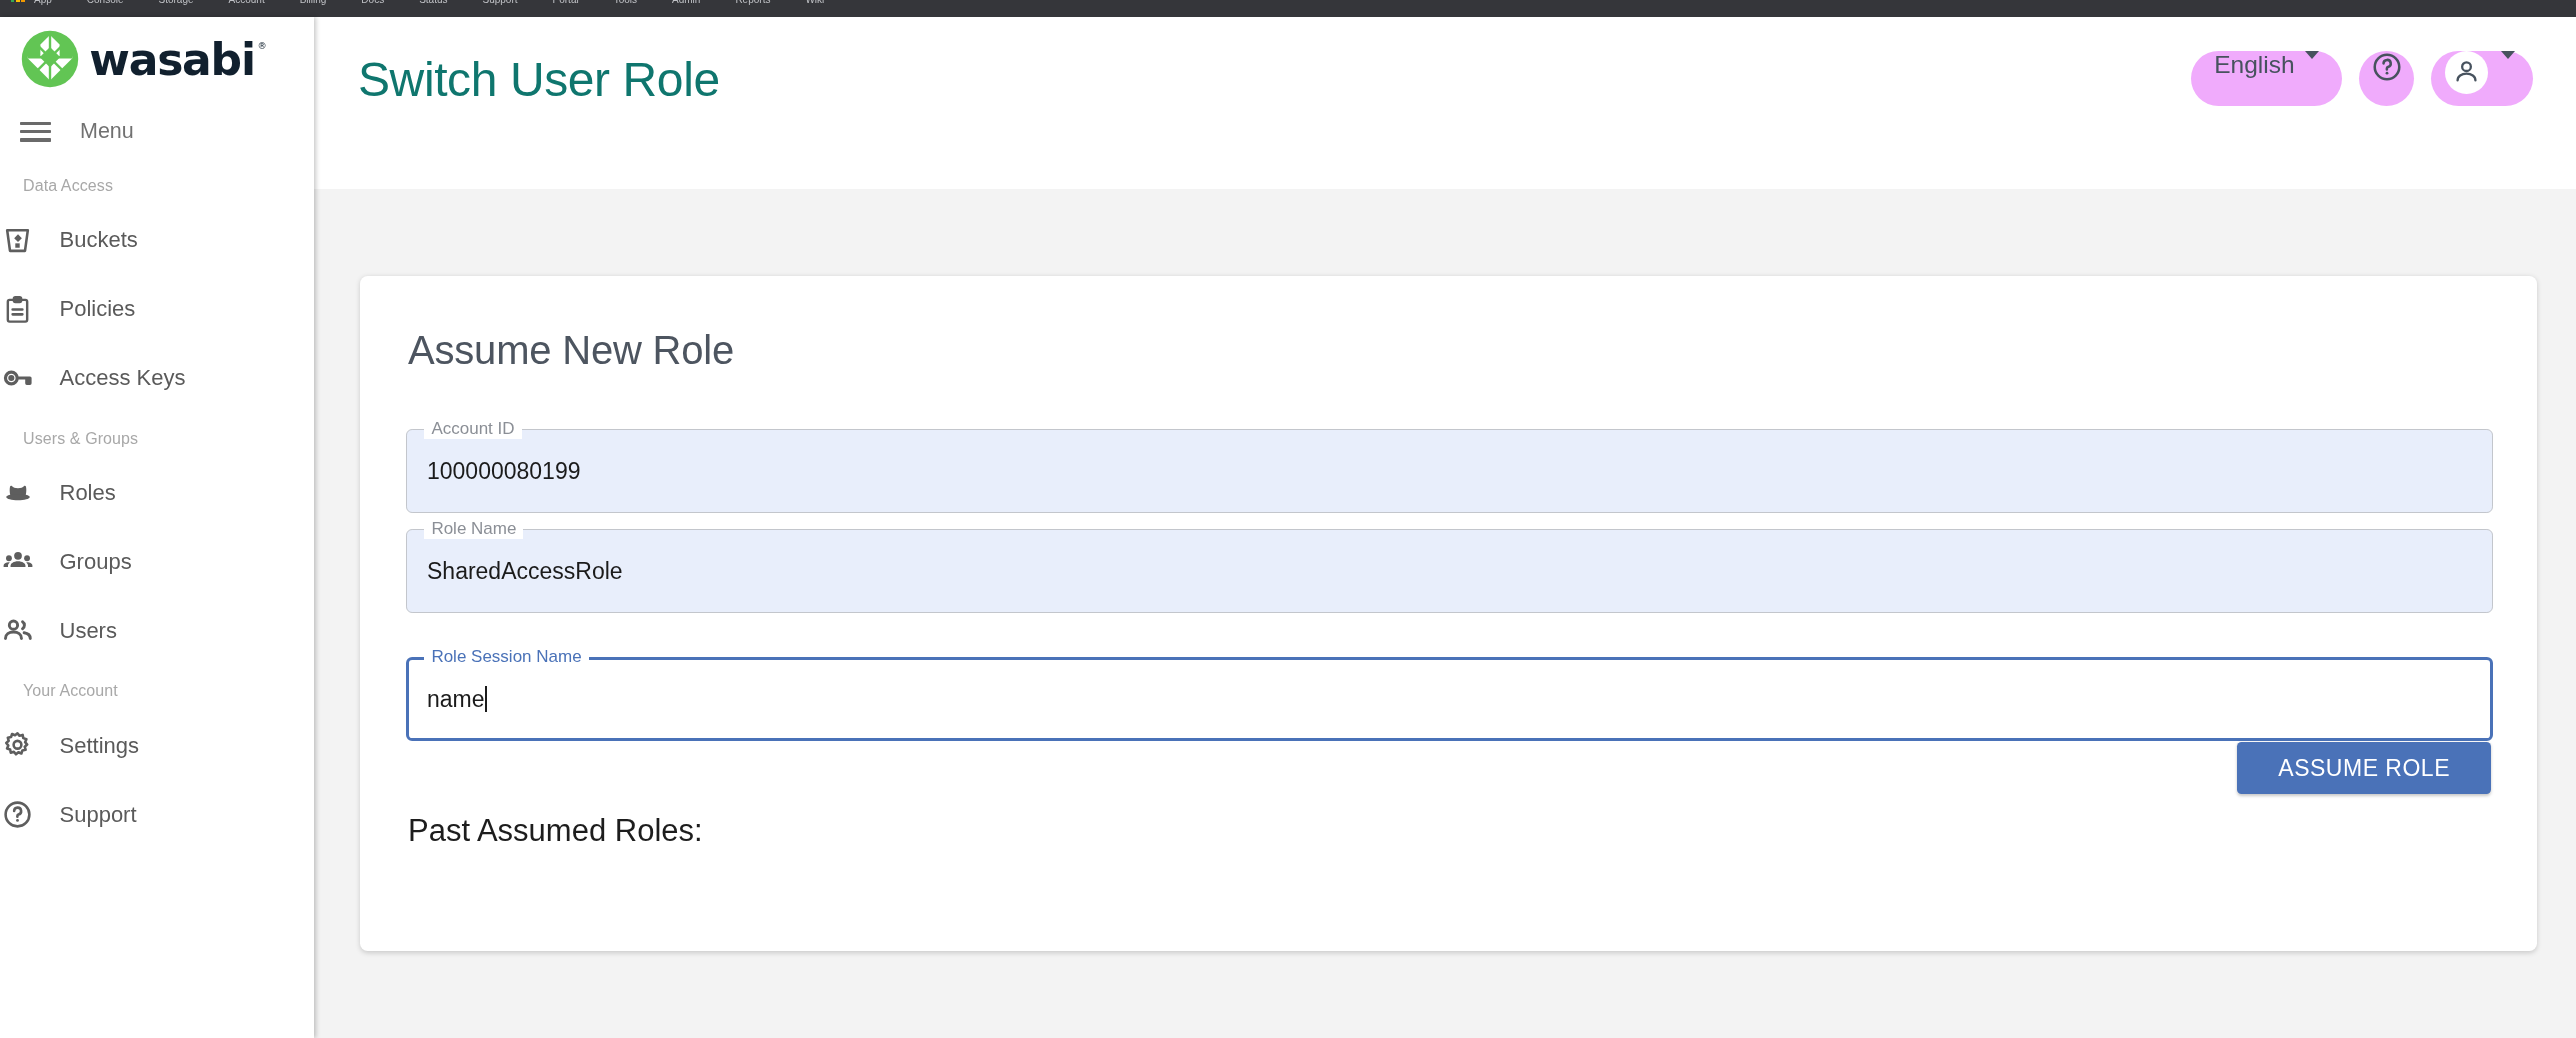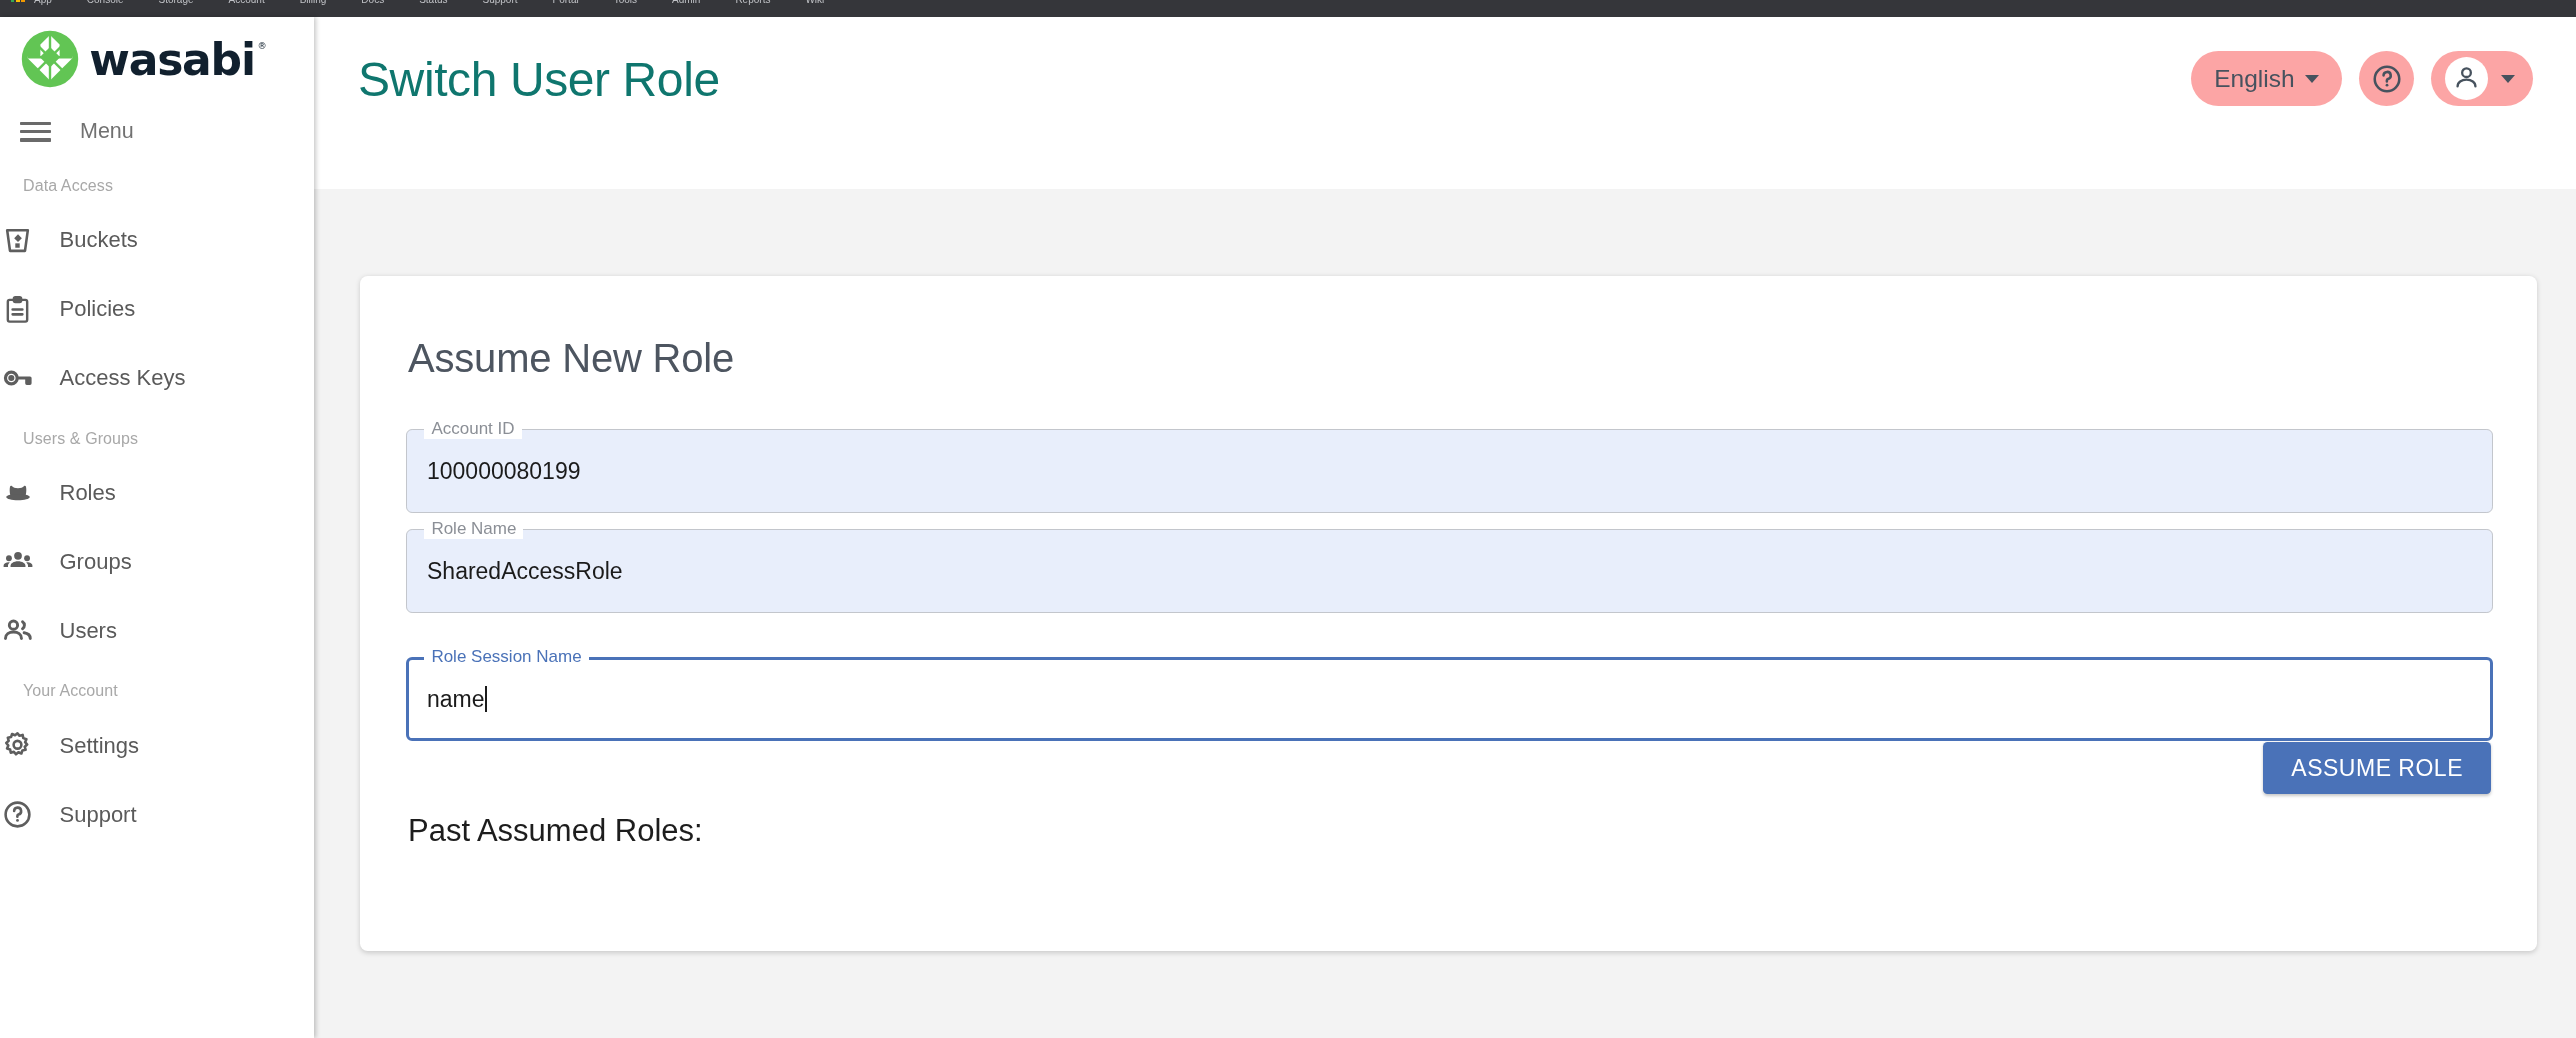--- a/index.html
+++ b/index.html
@@ -122,23 +122,23 @@
   #page-title {
     position: absolute; left: 44px; top: 35px;
     font-size: 48px; font-weight: 300;
     color: #0f766e; letter-spacing: -0.4px;
   }
   #topbar-right {
     position: absolute; right: 43px; top: 34px;
     display: flex; align-items: center; gap: 17px;
   }
   .pill {
-    background: #fca5a5;
+    background: #f0abfc;
     border-radius: 766px;
-    display: flex; align-items: center; justify-content: center;
+    display: flex; align-items: flex-start; justify-content: center;
     cursor: pointer;
   }
   #lang-pill {
     height: 55px; padding: 0 23px; gap: 10.7px;
   }
   #lang-pill .lang-text {
     font-size: 24.5px; color: #47525e; font-weight: 400;
   }
   .caret {
     width: 0; height: 0;
@@ -166,21 +166,21 @@
   #card {
     position: absolute; left: 46px; top: 87px;
     width: 2177px; height: 675px;
     background: #ffffff;
     border-radius: 7.7px;
     box-shadow: 0 1.5px 5.4px rgba(0,0,0,.17);
   }
   #card-title {
     position: absolute; left: 48px; top: 52px;
     font-size: 40px; font-weight: 300;
-    color: #4d5560; letter-spacing: -0.2px; margin-top: 8px;
+    color: #4d5560; letter-spacing: -0.2px;
   }
 
   .field {
     position: absolute; left: 46px;
     width: 2087px; height: 84px;
   }
   .field .box {
     position: absolute; inset: 0;
     border: 1.5px solid #c3c6cc;
     border-radius: 6.1px;
@@ -210,21 +210,21 @@
     width: 1.5px; height: 26px;
     background: #1b1b1b;
     margin-left: 0.8px;
   }
   #field-account { top: 153px; }
   #field-rolename { top: 253px; }
   #field-session { top: 353px; margin-top: 28px; }
 
   #assume-btn {
     position: absolute; right: 46px; top: 466px;
-    height: 52px; padding: 0 28px;
+    height: 52px; padding: 0 41px;
     background: #4a72b8;
     color: #ffffff;
     border: none; border-radius: 4.6px;
     font-family: "Liberation Sans", sans-serif;
     font-size: 23px; font-weight: 400;
     letter-spacing: 0.5px;
     cursor: pointer;
     box-shadow: 0 1.5px 3.1px rgba(0,0,0,.22);
   }
   #past-roles {

